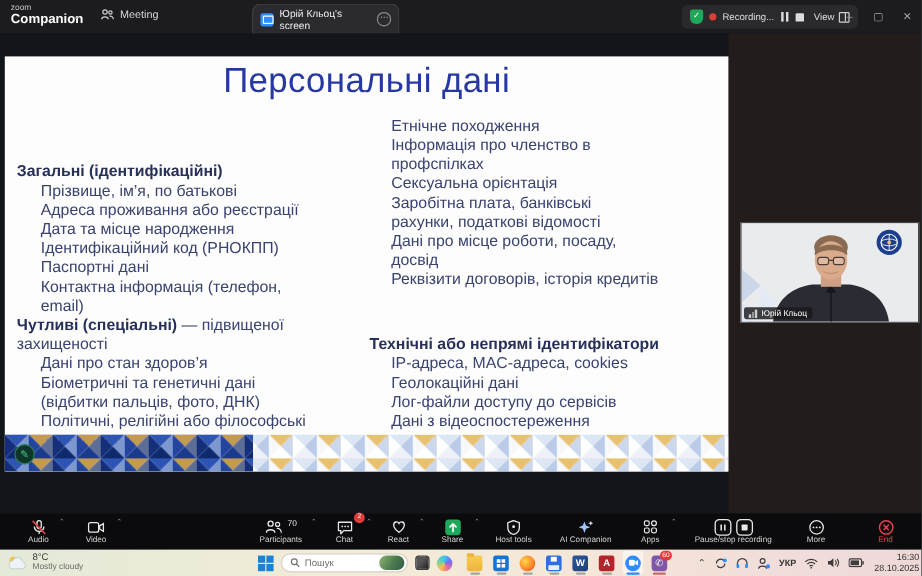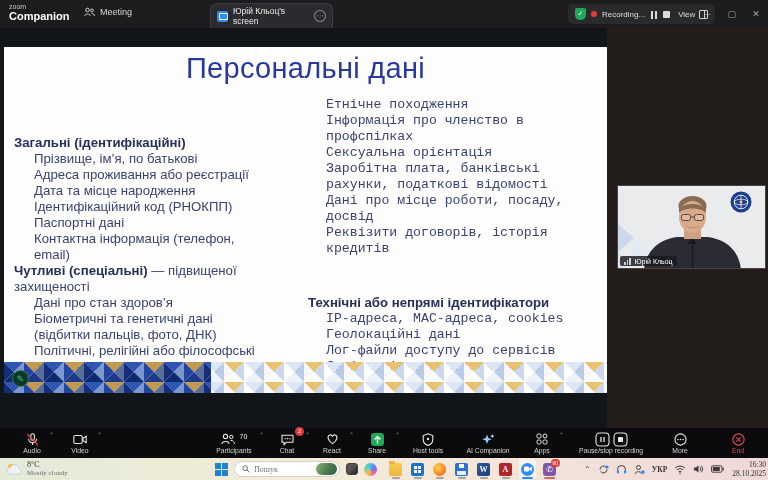--- a/index.html
+++ b/index.html
@@ -35,21 +35,21 @@
   .share { position:absolute; top:28px; left:0; width:752px; height:400px; background:#121519; }
   .share-right { position:absolute; left:607px; top:0; width:161px; height:400px; background:#221d1a; }
   .slide { position:absolute; left:4px; top:19px; width:603px; height:346px; background:#fdfdfd; }
   .slide-title { text-align:center; margin-top:5px; font-size:29px; font-weight:500; color:#2838a2; letter-spacing:.3px; }
   .cols { position:absolute; top:50px; left:10px; display:flex; }
   .colL { width:294px; }
   .colR { width:297px; }
   .ln { font-size:13.2px; line-height:16px; color:#3a4370; white-space:pre-line; }
   .hd { font-weight:bold; color:#273058;margin-top:38px; }
   .it { padding-left:20px; }
-  .colR .it { padding-left:18px;font-family:Liberation Mono, monospace; }
+  .colR .it { padding-left:18px; }
   .band { position:absolute; left:0; bottom:0; width:603px; height:31px; }
   .annot { position:absolute; left:8px; bottom:6px; width:17px; height:17px; border-radius:50%; background:#10352b; border:1px solid #2e7d5b; color:#3ec57a; font-size:9px; display:flex; align-items:center; justify-content:center; }
 
   
   .video { position:absolute; left:617px; top:157px; width:149px; height:84px; background:#e9eaec; border:1px solid #45454b; overflow:hidden; }
   .vname { position:absolute; left:2px; bottom:2px; background:rgba(24,24,28,.82); color:#fff; font-size:7px; padding:1.5px 4px; border-radius:2px; display:flex; align-items:center; gap:3px; }
   .sigbars i { display:inline-block; width:1.5px; background:#cfcfcf; margin-right:1px; vertical-align:bottom; }
 
   
   .toolbar { position:absolute; top:428px; left:0; width:768px; height:30px; background:#0b0b0d; display:flex; align-items:center; }
@@ -68,21 +68,21 @@
   .tb-apps  { width:44px; }
   .tb-rec   { width:94px; }
   .tb-more  { width:44px; }
   .tb-end   { margin-left:auto; margin-right:12px; width:36px; }
   .tb-end .lbl { color:#e5434f; }
   .pcount { font-size:7px; color:#e8e8e8; margin-left:2px; margin-top:-6px; }
   .badge { position:absolute; top:-1px; right:6px; background:#e53a3a; color:#fff; font-size:5.5px; min-width:9px; height:9px; border-radius:5px; line-height:9px; text-align:center; padding:0 1px; }
   .share-sq { width:13px; height:13px; background:#1fa85a; border-radius:3px; display:flex; align-items:center; justify-content:center; }
 
   
-  .taskbar { position:absolute; top:458px; left:0; width:768px; height:22px; background:linear-gradient(90deg,#e3ead8,#f2ecd8 35%,#f5e7d8 62%,#f0dcda 88%,#eed9d7); display:flex; align-items:center;font-family:Liberation Serif, serif; }
+  .taskbar { position:absolute; top:458px; left:0; width:768px; height:22px; background:linear-gradient(90deg,#e3ead8,#f2ecd8 35%,#f5e7d8 62%,#f0dcda 88%,#eed9d7); display:flex; align-items:center; }
   .weather { position:absolute; left:6px; top:2px; display:flex; align-items:center; gap:4px; }
   .wtxt .t1 { font-size:8px; color:#3a3a3a; line-height:9px; }
   .wtxt .t2 { font-size:7px; color:#6a6a6a; line-height:8px; }
   .tcenter { position:absolute; left:215px; top:0; height:22px; display:flex; align-items:center; gap:6px; }
   .winlogo { width:13px; height:13px; display:grid; grid-template-columns:6px 6px; grid-template-rows:6px 6px; gap:1px; }
   .winlogo i { background:#1b82d6; }
   .search { width:106px; height:16px; background:#fff; border:1px solid #d8d0c6; border-radius:9px; display:flex; align-items:center; gap:4px; padding:0 2px 0 7px; }
   .search .stxt { font-size:8px; color:#6f6f6f; flex:1; }
   .simg { width:21px; height:12px; border-radius:6px; background:linear-gradient(120deg,#8cb470,#4c7a4f 55%,#2f5d46); }
   .tview { width:12px; height:12px; border:1.5px solid #3d3d3d; border-radius:3px; background:linear-gradient(135deg,#555 40%,#222); }

